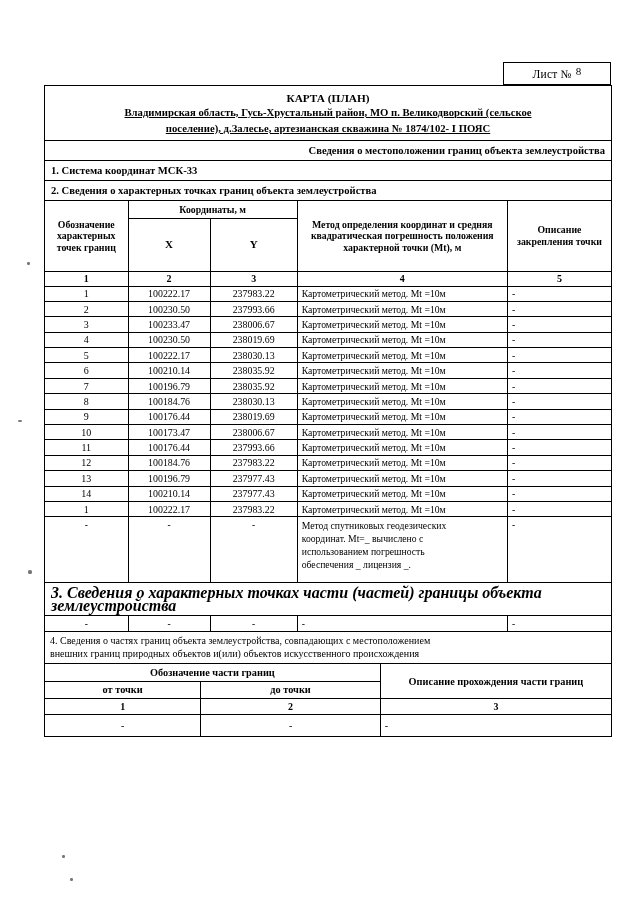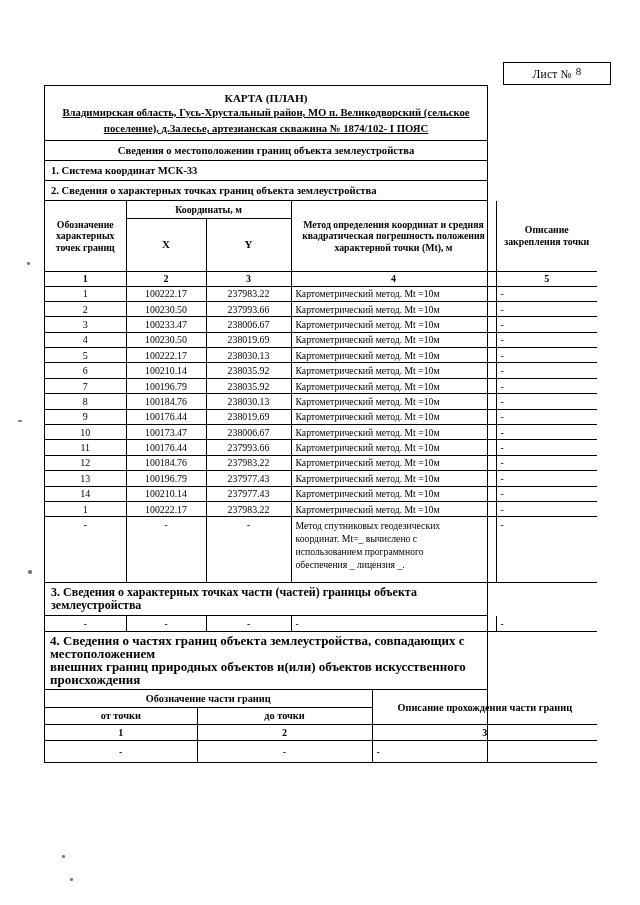--- a/index.html
+++ b/index.html
@@ -45,36 +45,36 @@
     margin-left: 4px;
     position: relative;
     top: -3px;
   }
 
   
   .doc {
     position: absolute;
     left: 44px;
     top: 85px;
-    width: 444px;
+    width: 568px;
     border: 1.6px solid #000;
     border-bottom: none;
     box-sizing: border-box;
     background: #fff;
   }
 
   .band {
     border-bottom: 1.4px solid #000;
     box-sizing: border-box;
     padding: 2px 6px;
     font-weight: bold;
     font-size: 10.6px;
     line-height: 13px;
   }
-  .band.center { text-align: center; }
+  .band.center { text-align: right; }
   .band.left { text-align: left; }
 
   .title-main {
     font-size: 11.3px;
     font-weight: bold;
     text-align: center;
     padding-top: 3px;
     line-height: 14px;
   }
   .title-sub {
@@ -151,22 +151,22 @@
   }
   .satrow td.dash {
     vertical-align: top;
     padding-top: 2px;
   }
 
   .tbl-sec3 td { height: 15.4px; }
   .tbl-sec3 td.l4 { text-align: left; padding-left: 4px; }
 
   .sec4-title {
-    font-weight: bold;
-    font-size: 13px;
+    font-weight: normal;
+    font-size: 10px;
     line-height: 13px;
     text-align: left;
     padding: 2px 5px 3px 5px;
     border-bottom: 1.3px solid #000;
   }
 
   .tbl-sec4 th {
     font-weight: bold;
     font-size: 10.3px;
     padding: 2px;
@@ -357,29 +357,29 @@
           </tr>
         </tbody>
       <tbody>
         <tr class="satrow">
           <td class="dash">-</td>
           <td class="dash">-</td>
           <td class="dash">-</td>
           <td class="method">
             <div>Метод спутниковых геодезических</div>
             <div>координат. Мt=_ вычислено с</div>
-            <div>использованием программного</div>
+            <div>использованием погрешность</div>
             <div>обеспечения _ лицензия _.</div>
           </td>
           <td class="desc" style="border-right:none;">-</td>
         </tr>
       </tbody>
     </table>
 
-    <div class="band left" style="font-size:12px;padding:3px 6px;border-top:none;">3. Сведения о характерных точках части (частей) границы объекта землеустройства</div>
+    <div class="band left" style="font-size:16px;padding:3px 6px;border-top:none;font-style:italic;">3. Сведения о характерных точках части (частей) границы объекта землеустройства</div>
 
     <table class="tbl-main tbl-sec3">
       <colgroup>
         <col style="width:81px">
         <col style="width:80px">
         <col style="width:85px">
         <col style="width:205px">
         <col style="width:101px">
       </colgroup>
       <tbody>

